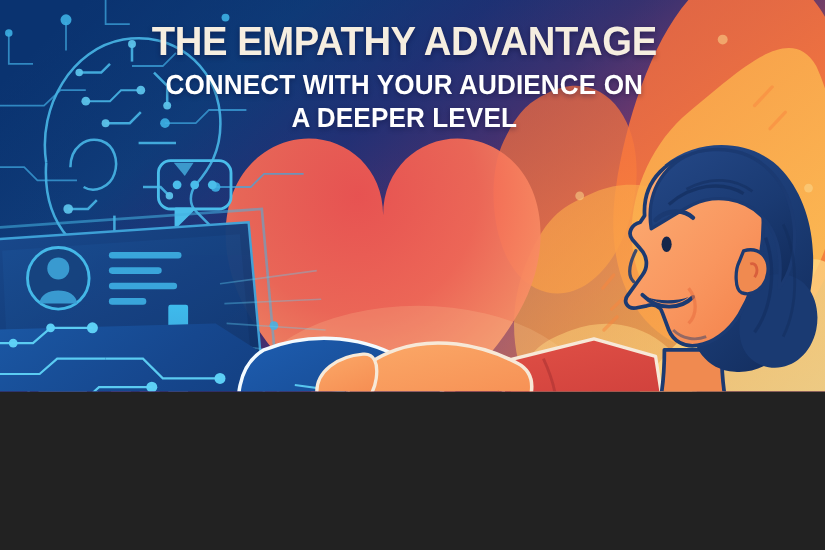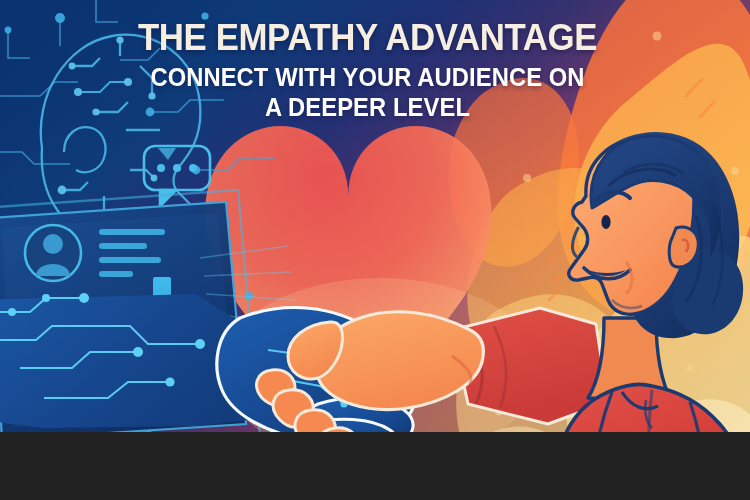--- a/index.html
+++ b/index.html
@@ -3,21 +3,21 @@
 <meta charset="utf-8">
 <style>
   html, body {
     margin: 0;
     padding: 0;
     background: #222;
   }
   #banner {
     position: relative;
     width: 750px;
-    height: 432px;
+    height: 356px;
     overflow: hidden;
     font-family: "Liberation Sans", sans-serif;
     background: #a21caf;
   }
   #banner svg.layer {
     position: absolute;
     left: 0;
     top: 0;
     width: 750px;
     height: 500px;

